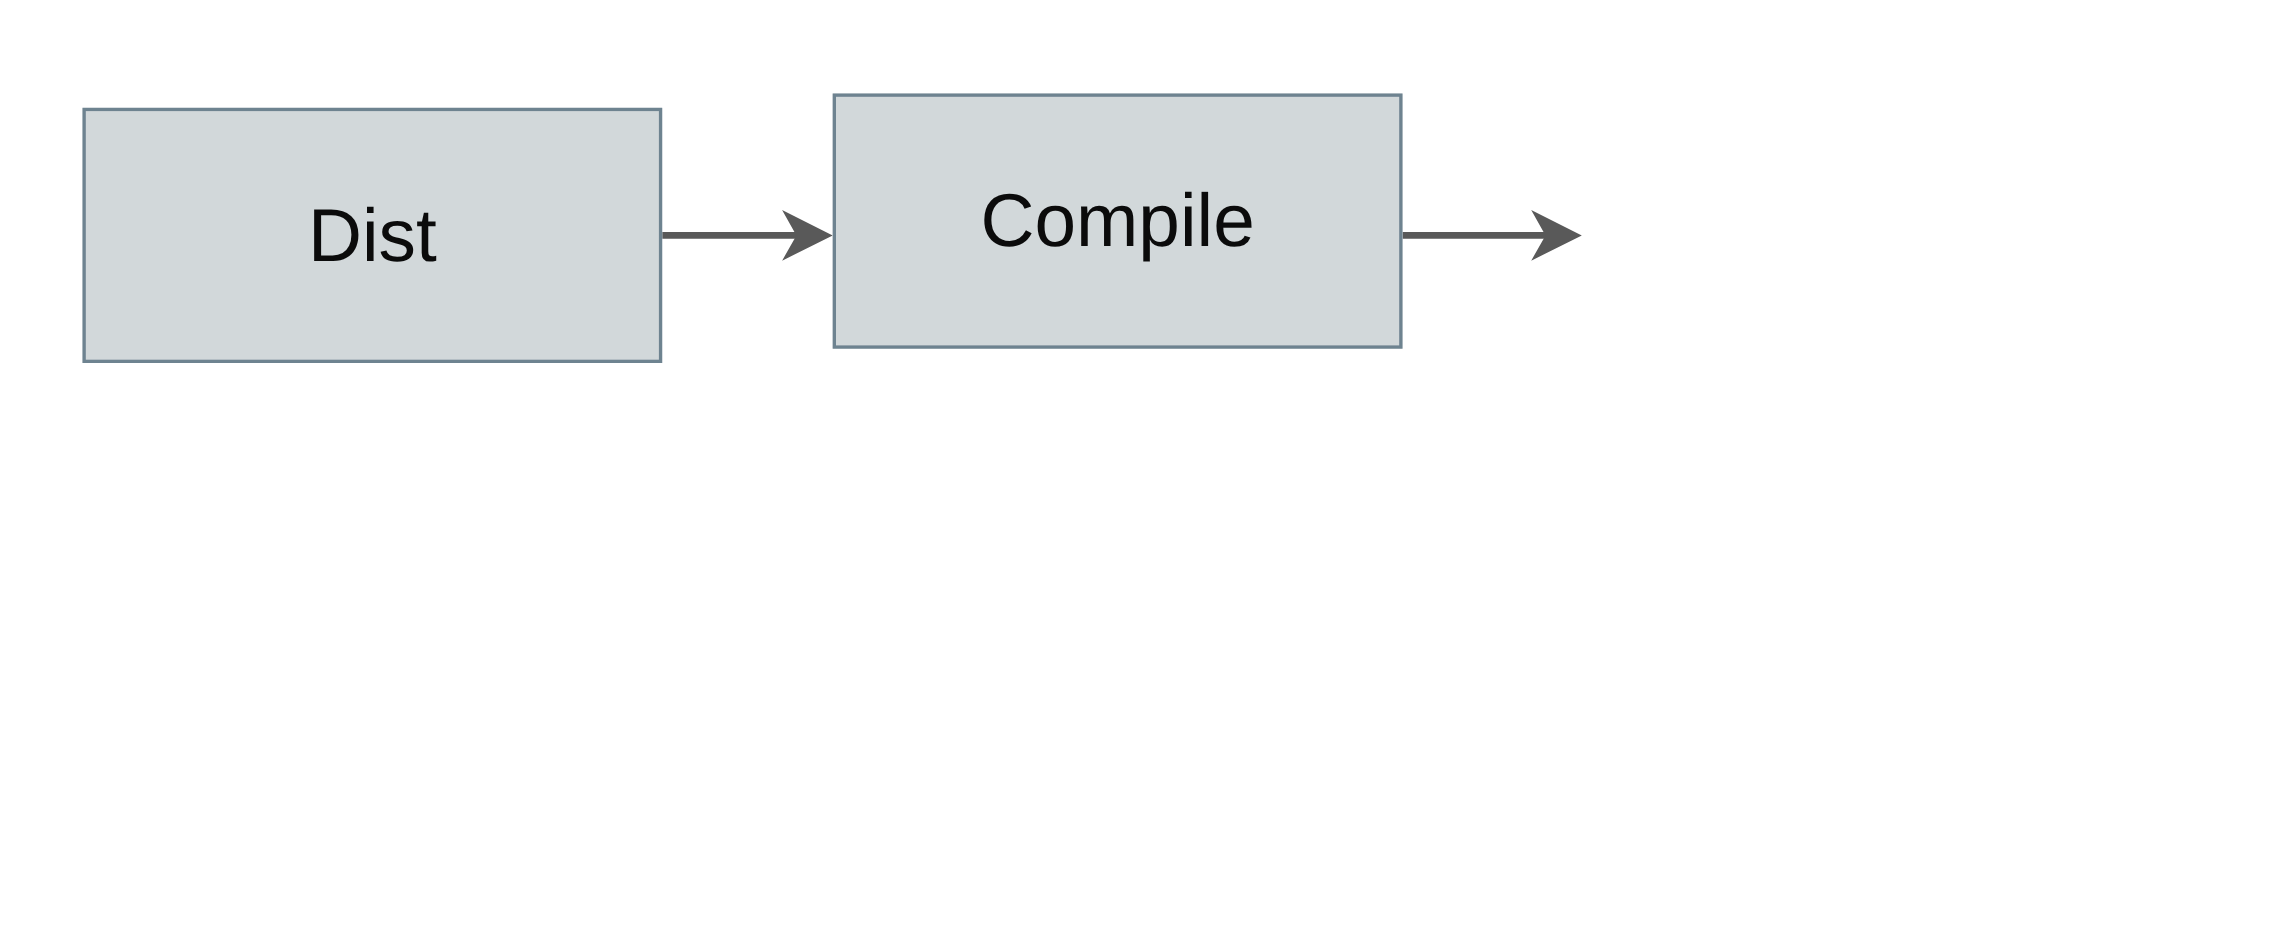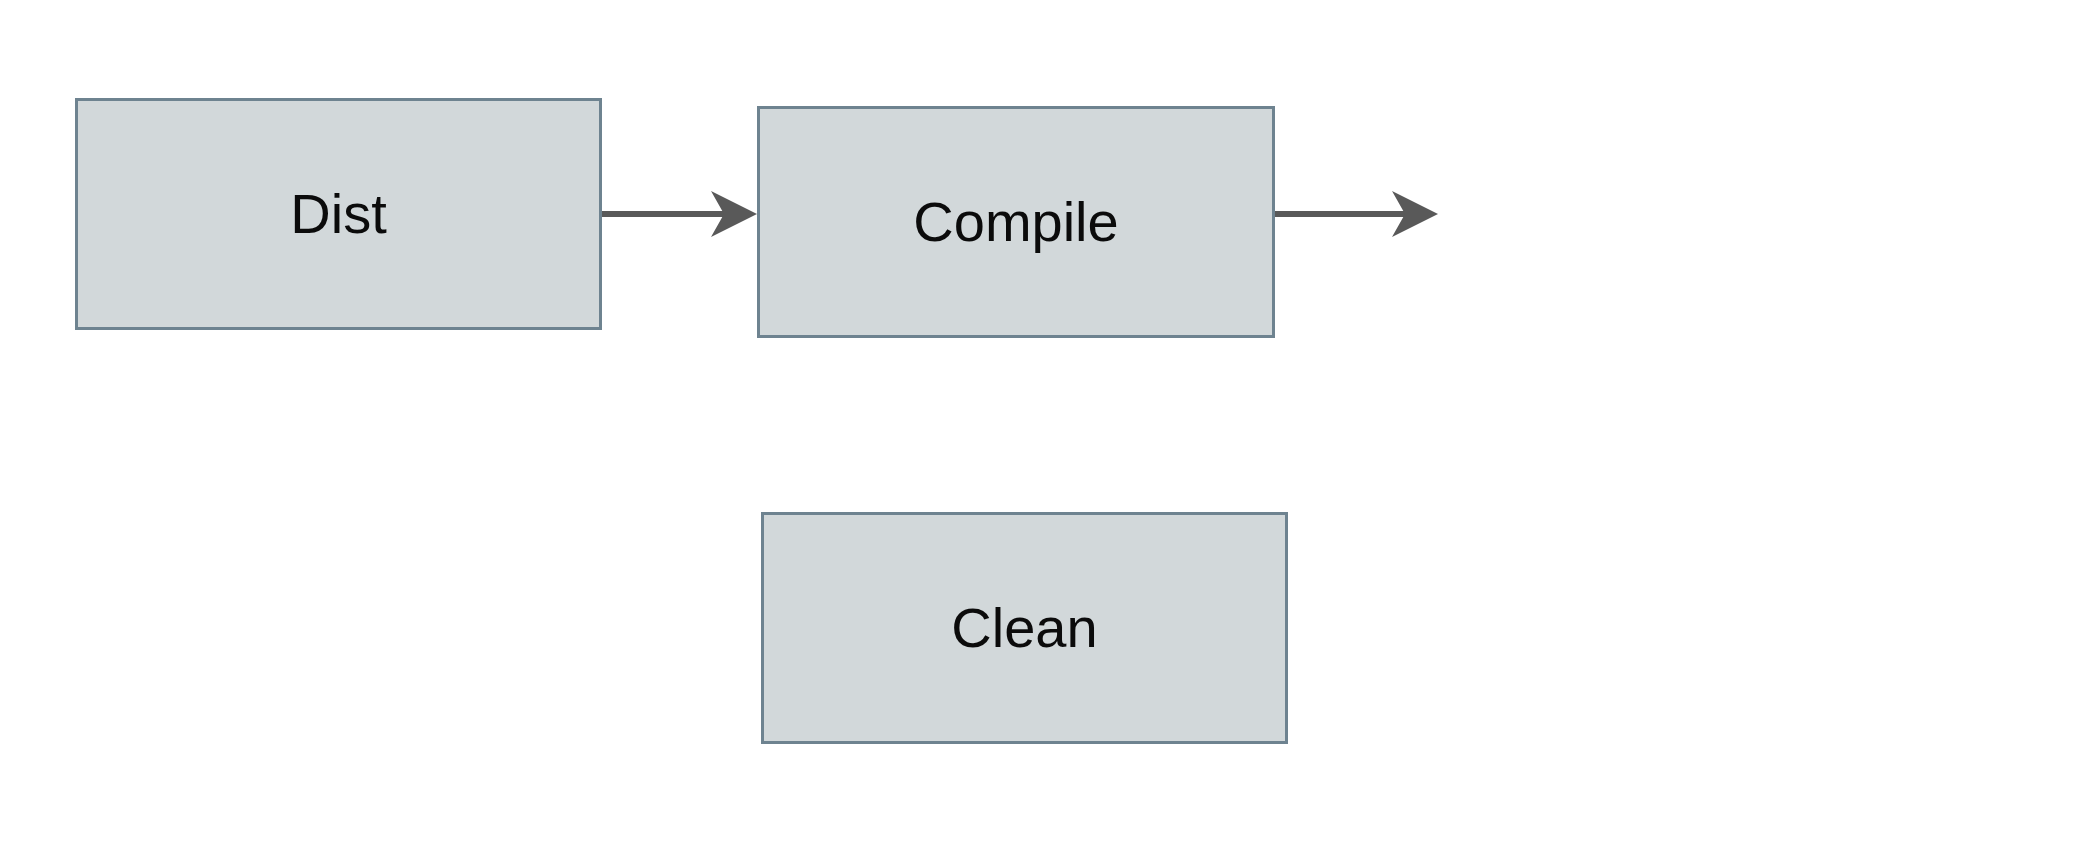--- a/index.html
+++ b/index.html
@@ -25,27 +25,27 @@
   }
   .node {
     position: absolute;
     box-sizing: border-box;
     background: #d2d8da;
     border: 3px solid #6e8390;
     display: flex;
     align-items: center;
     justify-content: center;
     color: #0b0b0b;
-    font-size: 56px;
+    font-size: 68px;
     line-height: 1;
     letter-spacing: 0px;
     user-select: none;
   }
   .node-dist    { left: 75px;   top: 98px;  width: 527px; height: 232px; }
-  .node-compile { left: 757px;  top: 106px;  width: 518px; height: 232px; }
+  .node-compile { left: 757px;  top: 85px;  width: 518px; height: 232px; }
   .node-init    { left: 1438px; top: 98px;  width: 521px; height: 232px; }
   .node-clean   { left: 761px;  top: 512px; width: 527px; height: 232px; }
 </style>
 </head>
 <body>
 
 <div class="canvas">
 
   <svg class="edges" viewBox="0 0 2078 848" xmlns="http://www.w3.org/2000/svg" aria-hidden="true">
 
@@ -62,17 +62,14 @@
 
   <div class="node node-dist">
     <span>Dist</span>
   </div>
 
   <div class="node node-compile">
     <span>Compile</span>
   </div>
 
 
-  <div class="node node-clean">
-    <span>Clean</span>
-  </div>
 
 </div>
 
 </body></html>

